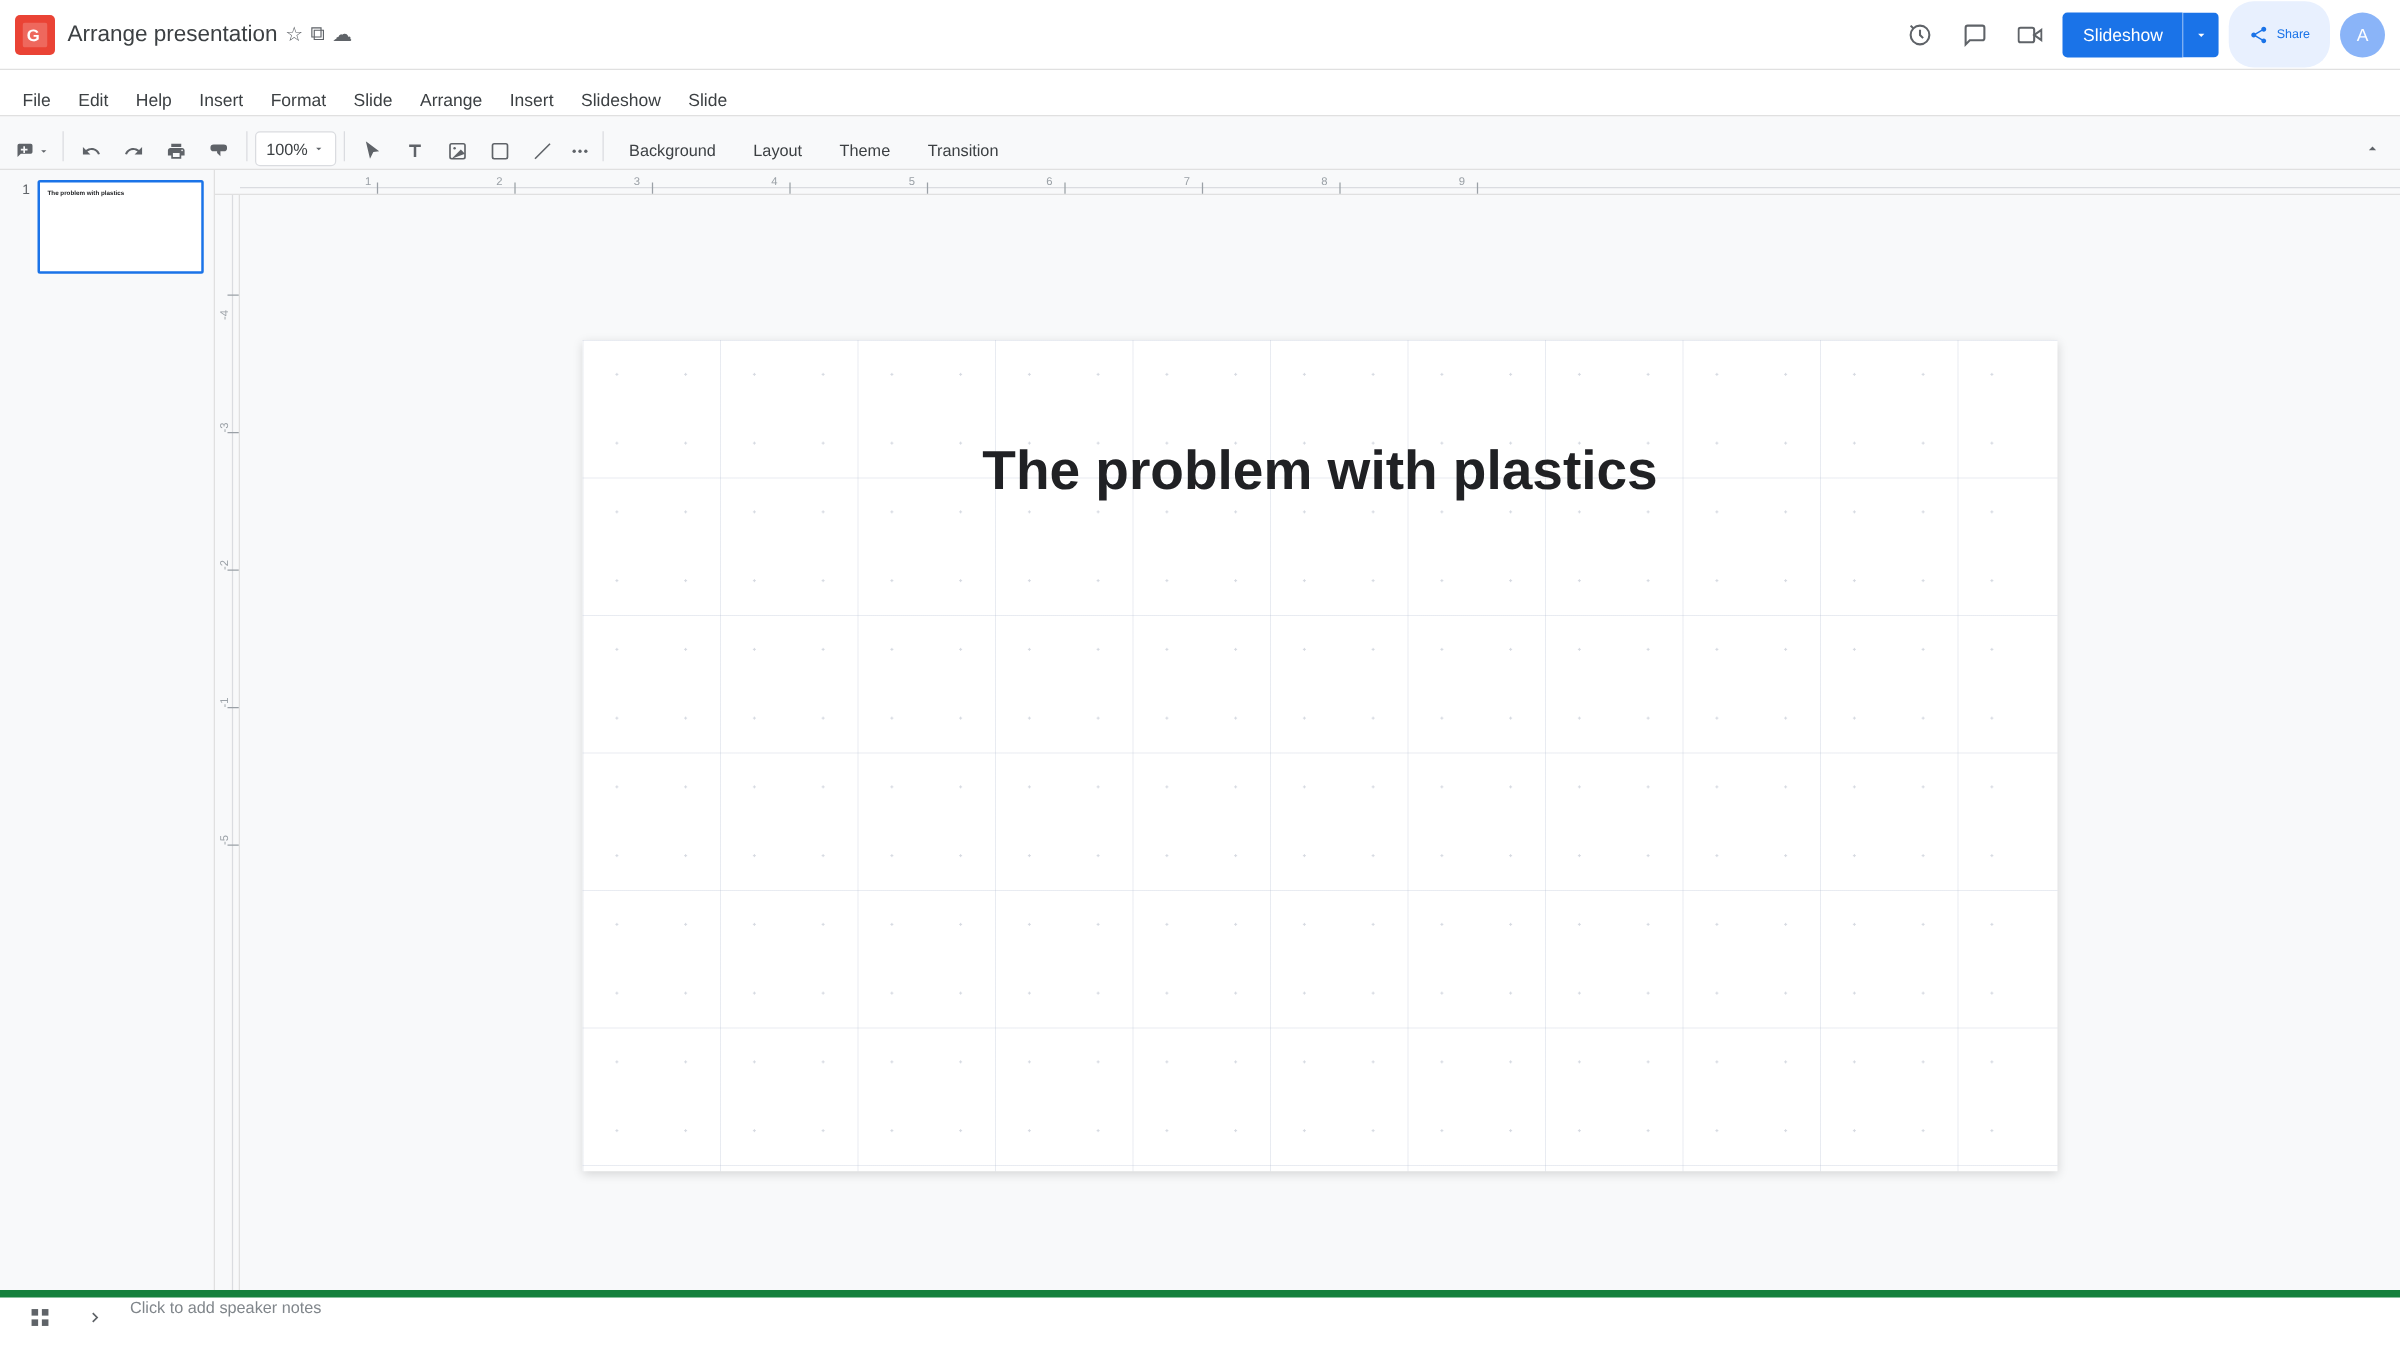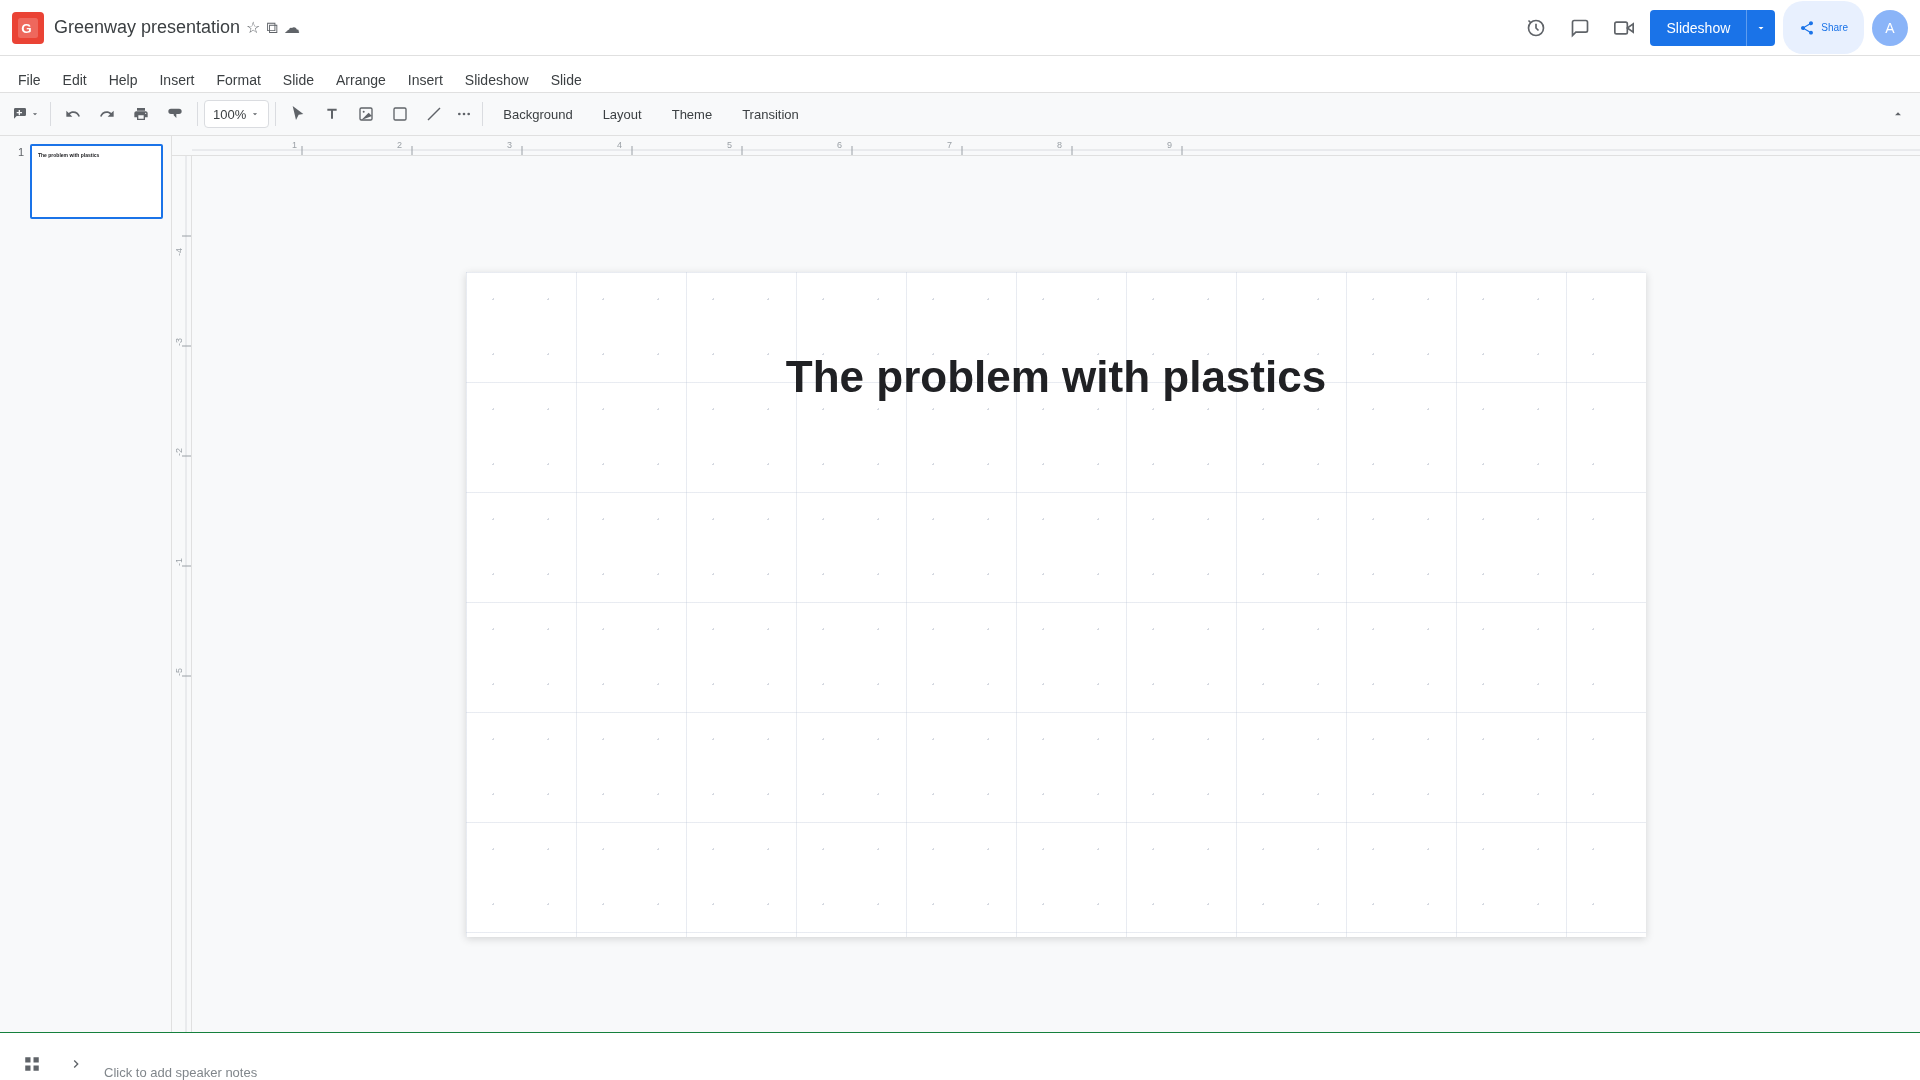--- a/index.html
+++ b/index.html
@@ -95,26 +95,25 @@
       padding: 4px 10px;
       font-size: 14px;
       color: #3c4043;
       cursor: pointer;
       border-radius: 4px;
     }
 
     
     #toolbar {
       display: flex;
-      align-items: center;
       height: 44px;
       background: #f8f9fa;
       border-top: 1px solid #e0e0e0;
       border-bottom: 1px solid #e0e0e0;
-      padding: 0 8px;
+      padding: 12px 8px;
       gap: 2px;
     }
     .toolbar-btn {
       width: 32px; height: 32px;
       border: none; background: transparent;
       border-radius: 4px;
       cursor: pointer;
       display: flex; align-items: center; justify-content: center;
       color: #5f6368; font-size: 16px;
     }
@@ -238,22 +237,22 @@
       font-size: 44px;
       font-weight: 700;
       color: #202124;
       font-family: Arial, sans-serif;
     }
 
     
     #bottom-notes {
       height: 48px;
       background: #fff;
-      border-top: 1px solid #15803d;
-      display: flex; align-items: flex-end;
+      border-top: 6px solid #15803d;
+      display: flex; align-items: flex-start;
       padding: 0 16px;
       gap: 12px;
     }
     #notes-text {
       font-size: 13px; color: #80868b; cursor: pointer;
     }
     .bottom-btn {
       width: 32px; height: 32px;
       border: none; background: transparent;
       border-radius: 4px;
@@ -295,21 +294,21 @@
 
 <div id="top-bar">
   <div id="google-logo">
     <svg width="20" height="20" viewBox="0 0 24 24">
       <rect width="24" height="24" rx="3" fill="#fff" opacity="0.2"></rect>
       <text x="4" y="18" font-size="16" fill="#fff" font-weight="bold">G</text>
     </svg>
   </div>
   <div id="doc-title-area">
     <div id="doc-title-row">
-      <span id="doc-title">Greenway presentation</span>
+      <span id="doc-title">Arrange presentation</span>
       <span class="title-icon">☆</span>
       <span class="title-icon">⧉</span>
       <span class="title-icon">☁</span>
     </div>
   </div>
   <div id="top-right">
     <button class="top-icon-btn">
       <svg width="20" height="20" viewBox="0 0 24 24" fill="none" stroke="#5f6368" stroke-width="2">
         <circle cx="12" cy="12" r="9"></circle>
           <polyline points="12 7 12 12 15 15"></polyline>

